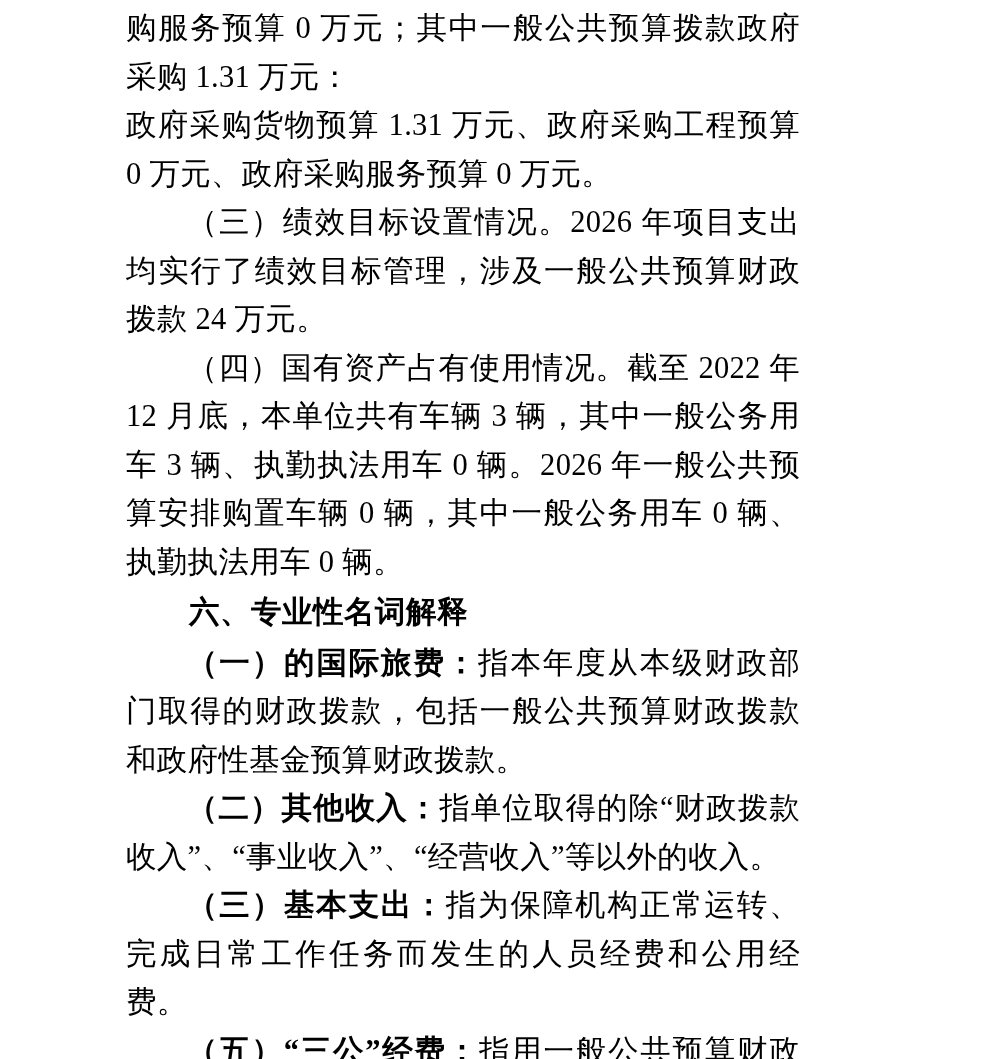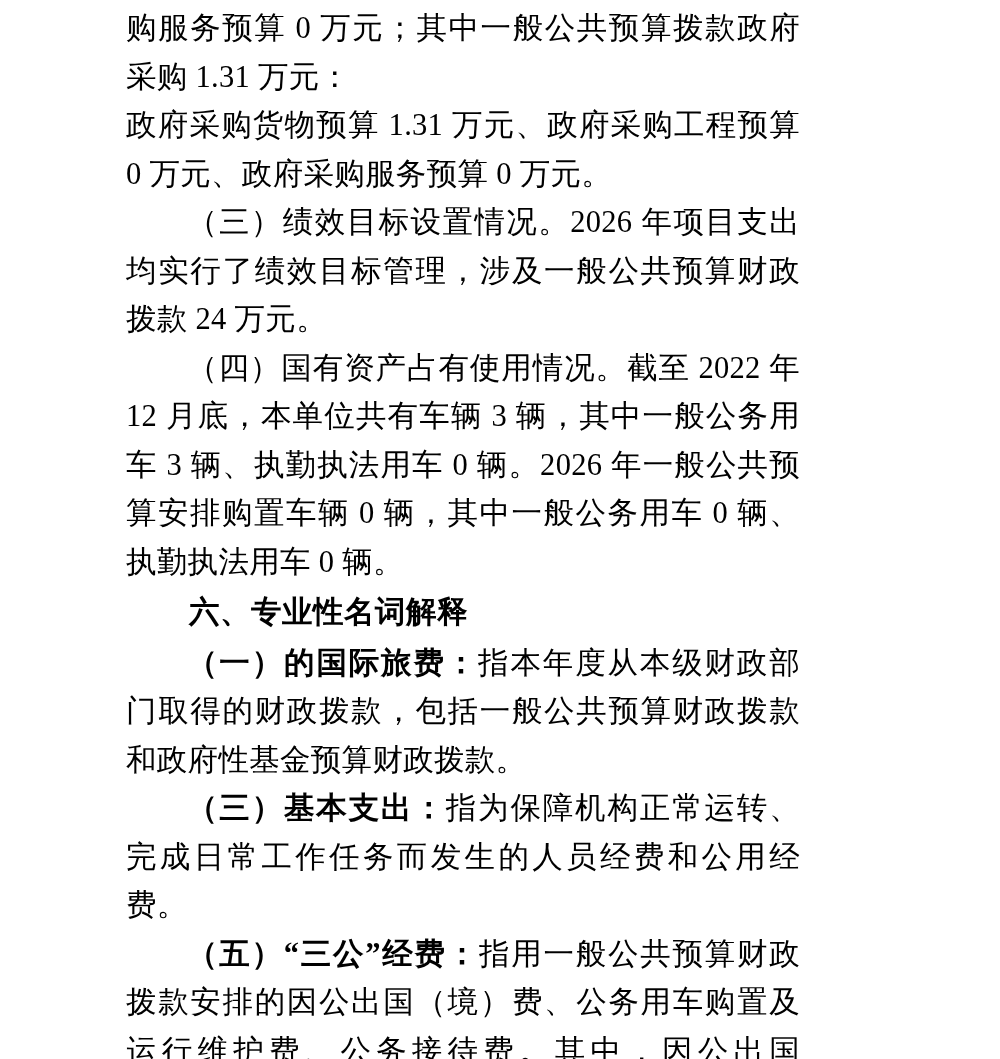--- a/index.html
+++ b/index.html
@@ -62,20 +62,23 @@
     <p class="para indent">（三）绩效目标设置情况。2026 年项目支出均实行了绩效目标管理，涉及一般公共预算财政拨款 24 万元。</p>
 
     <p class="para indent">（四）国有资产占有使用情况。截至 2022 年 12 月底，本单位共有车辆 3 辆，其中一般公务用车 3 辆、执勤执法用车 0 辆。2026 年一般公共预算安排购置车辆 0 辆，其中一般公务用车 0 辆、执勤执法用车 0 辆。</p>
 
     <p class="heading">六、专业性名词解释</p>
 
     <p class="para indent">
       <span class="term">（一）的国际旅费：</span><span>指本年度从本级财政部门取得的财政拨款，包括一般公共预算财政拨款和政府性基金预算财政拨款。</span>
     </p>
 
+    <p class="para indent">
+      <span class="term">（二）其他收入：</span><span>指单位取得的除“财政拨款收入”、“事业收入”、“经营收入”等以外的收入。</span>
+    </p>
 
     <p class="para indent">
       <span class="term">（三）基本支出：</span><span>指为保障机构正常运转、完成日常工作任务而发生的人员经费和公用经费。</span>
     </p>
 
 
     <p class="para indent">
       <span class="term">（五）“三公”经费：</span><span>指用一般公共预算财政拨款安排的因公出国（境）费、公务用车购置及运行维护费、公务接待费。其中，因公出国（境）费反映单位公务出国（境）的国际旅费、国</span>
     </p>
 

